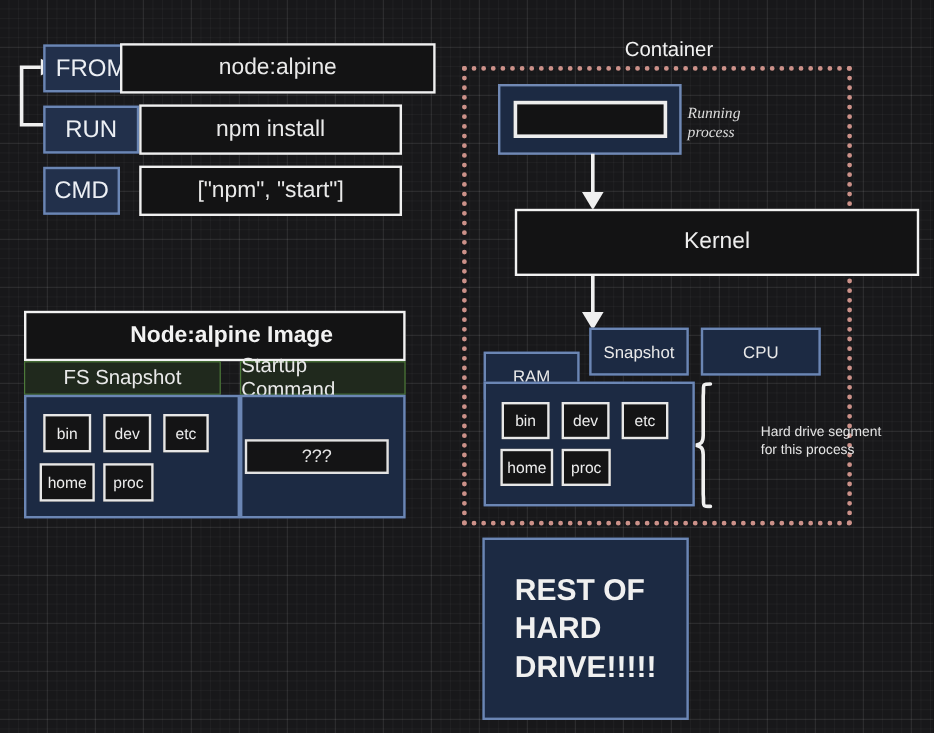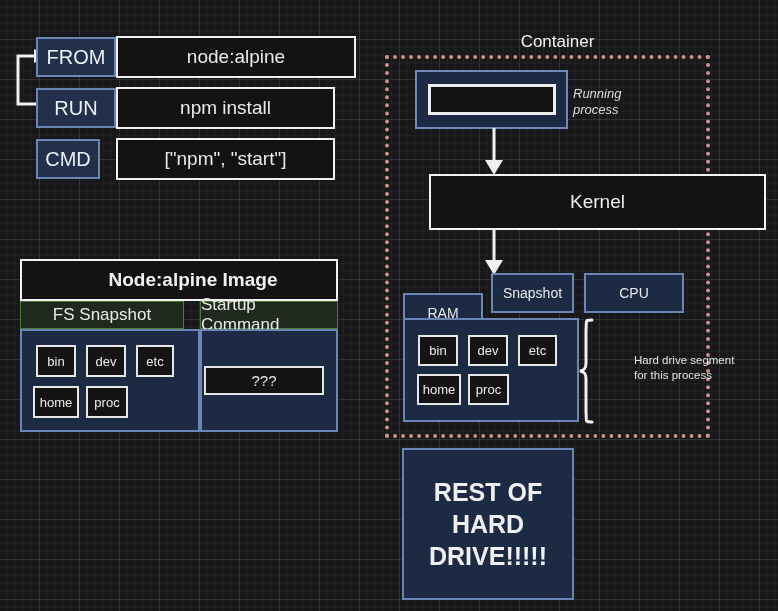--- a/index.html
+++ b/index.html
@@ -141,41 +141,41 @@
     font-size: 11.5px;
     line-height: 15px;
     color: #e4e4e4;
   }
   .rest-box {
     background: #1c2a43;
     border: 2px solid #6b86b4;
     display: flex;
     align-items: center;
     justify-content: center;
-    text-align: center;
+    text-align: left;
     font-size: 25px;
     font-weight: bold;
     line-height: 32px;
     color: #f0f0f0;
     white-space: pre-line;
   }
   .arrow-svg { pointer-events: none; }
 </style>
 </head>
 <body>
 
 <div id="canvas">
 
   <svg class="abs arrow-svg" style="left:10px; top:40px; width:40px; height:80px;" viewBox="0 0 40 80">
     <polyline points="30,64 8,64 8,16 24,16" fill="none" stroke="#f0f0f0" stroke-width="3"></polyline>
     <polygon points="24,9 38,16 24,23" fill="#f0f0f0"></polygon>
   </svg>
 
   <div class="abs instr-key" style="left:36px; top:37px; width:80px; height:40px;">FROM</div>
-  <div class="abs instr-val" style="left:116px; top:36px; width:240px; height:42px;">node:alpine</div>
+  <div class="abs instr-val" style="left:100px; top:36px; width:263px; height:42px;">node:alpine</div>
 
   <div class="abs instr-key" style="left:36px; top:88px; width:80px; height:40px;">RUN</div>
   <div class="abs instr-val" style="left:116px; top:87px; width:219px; height:42px;">npm install</div>
 
   <div class="abs instr-key" style="left:36px; top:139px; width:64px; height:40px;">CMD</div>
   <div class="abs instr-val" style="left:116px; top:138px; width:219px; height:42px;">["npm", "start"]</div>
 
   <div class="abs img-title" style="left:20px; top:259px; width:318px; height:42px;">Node:alpine Image</div>
 
   <div class="abs col-head" style="left:20px; top:301px; width:164px; height:28px;">FS Snapshot</div>
@@ -190,21 +190,21 @@
 
   <div class="abs col-body" style="left:200px; top:329px; width:138px; height:103px;"></div>
   <div class="abs qbox" style="left:204px; top:366px; width:120px; height:29px;">???</div>
 
   <div class="abs container-label" style="left:460px; top:32px; width:195px; height:20px;">Container</div>
 
   <div class="abs dotted-box" style="left:385px; top:55px; width:325px; height:383px;"></div>
 
   <div class="abs proc-outer" style="left:415px; top:70px; width:153px; height:59px;"></div>
   <div class="abs proc-inner" style="left:428px; top:84px; width:128px; height:31px;"></div>
-  <div class="abs note-italic" style="left:573px; top:86px; width:70px; white-space: pre-line;">Running
+  <div class="abs note-italic" style="left:573px; top:86px; width:70px; white-space: pre-line; font-family: Liberation Serif, serif;">Running
 process</div>
 
   <svg class="abs arrow-svg" style="left:482px; top:128px; width:24px; height:50px;" viewBox="0 0 24 50">
     <line x1="12" y1="0" x2="12" y2="34" stroke="#f0f0f0" stroke-width="3"></line>
     <polygon points="3,32 21,32 12,47" fill="#f0f0f0"></polygon>
   </svg>
 
   <div class="abs kernel-box" style="left:429px; top:174px; width:337px; height:56px;">Kernel</div>
 
   <svg class="abs arrow-svg" style="left:482px; top:229px; width:24px; height:50px;" viewBox="0 0 24 50">

